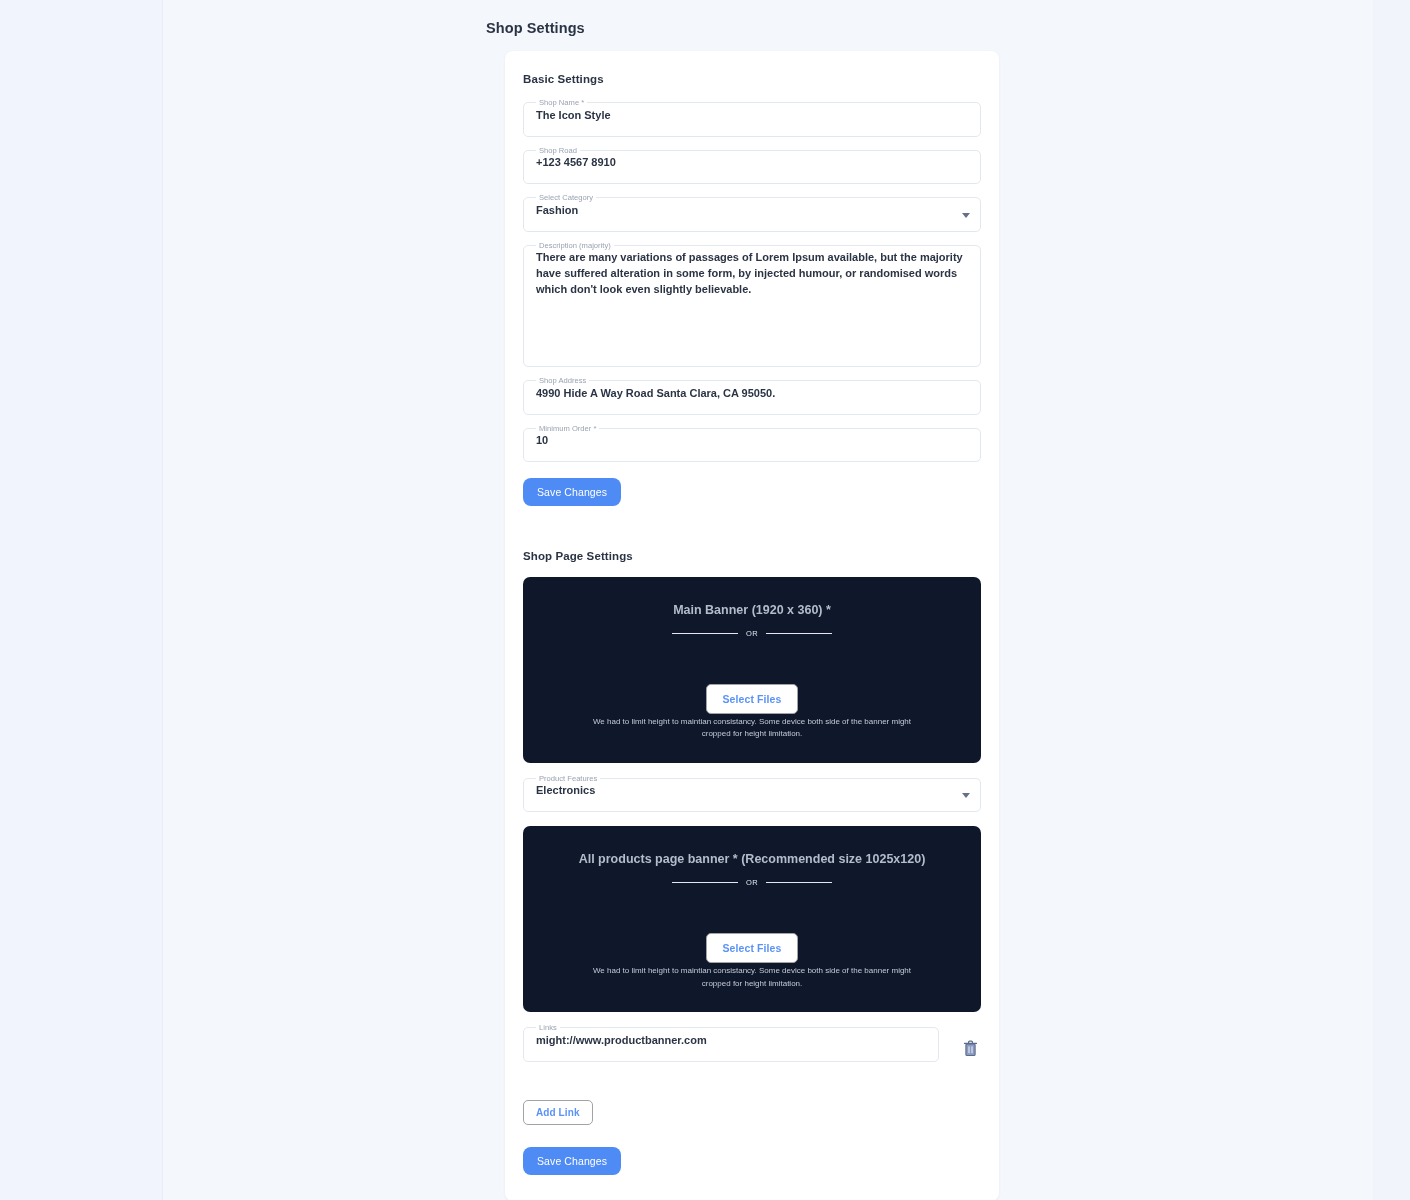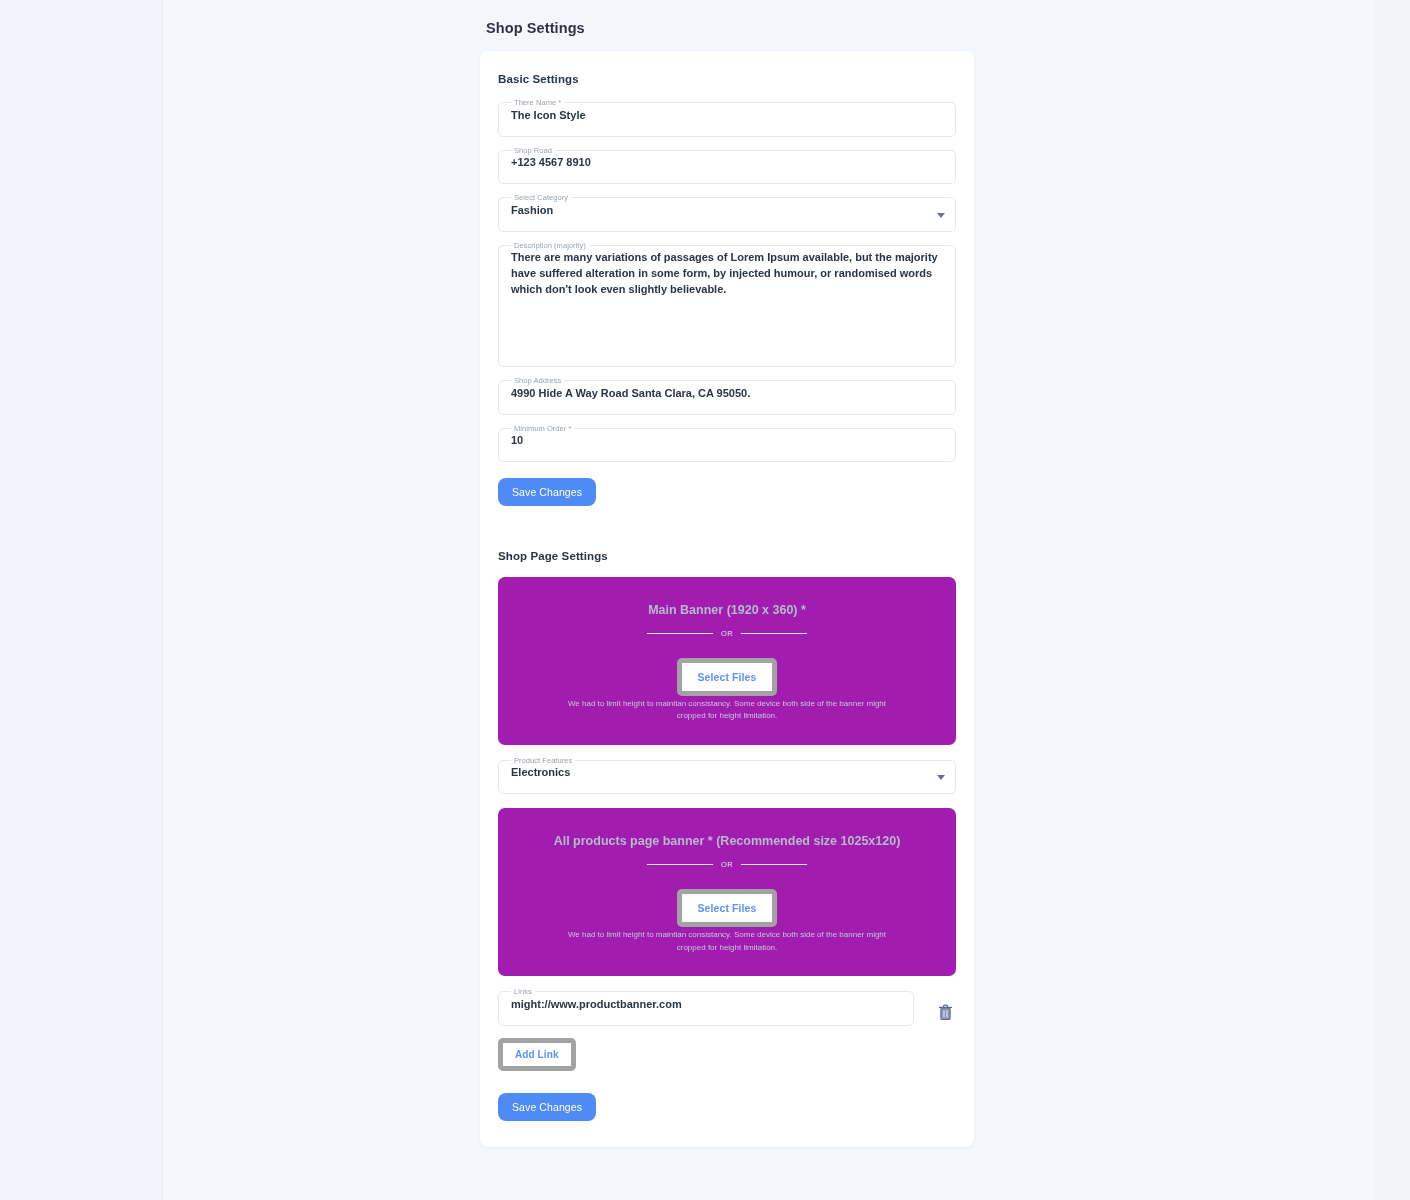--- a/index.html
+++ b/index.html
@@ -39,21 +39,21 @@
   .page-title {
     margin: 0;
     padding: 20px 0 0 323px;
     font-size: 14.5px;
     font-weight: bold;
     color: #2b3445;
     letter-spacing: 0.1px;
   }
   .card {
     position: absolute;
-    left: 317px;
+    left: 342px;
     top: 51px;
     width: 494px;
     background: #ffffff;
     border-radius: 8px;
     box-shadow: 0 1px 3px rgba(60,72,100,0.07);
     padding: 18px 18px 26px 18px;
   }
   .section-title {
     font-size: 11.5px;
     font-weight: bold;
@@ -117,35 +117,36 @@
     padding: 8px 14px;
     cursor: pointer;
     letter-spacing: 0.1px;
   }
   .btn-outline {
     display: inline-block;
     background: #ffffff;
     color: #5b92f7;
     font-size: 10.5px;
     font-weight: bold;
-    border: 5px solid #a3a3a3;
+    border: 1px solid #a3a3a3;
     border-radius: 5px;
     padding: 8px 16px;
     cursor: pointer;
     letter-spacing: 0.1px;
+    margin-top: 26px;
   }
   .save-row { margin-top: 16px; }
 
   .divider-gap {
     height: 44px;
   }
 
   
   .dropzone {
-    background: #a21caf;
+    background: #0f172a;
     border-radius: 7px;
     padding: 26px 18px 22px 18px;
     text-align: center;
     margin-bottom: 12px;
   }
   .dropzone .dz-title {
     font-size: 12.5px;
     font-weight: bold;
     color: #b3bcca;
     margin-bottom: 12px;
@@ -207,21 +208,21 @@
   <div class="content-area">
 
     <h1 class="page-title">Shop Settings</h1>
 
     <div class="card">
 
       <div class="section-title">Basic Settings</div>
 
       <div class="field">
         <fieldset>
-          <legend>There Name *</legend>
+          <legend>Shop Name *</legend>
           <div class="value">The Icon Style</div>
         </fieldset>
       </div>
 
       <div class="field">
         <fieldset>
           <legend>Shop Road</legend>
           <div class="value">+123 4567 8910</div>
         </fieldset>
       </div>

